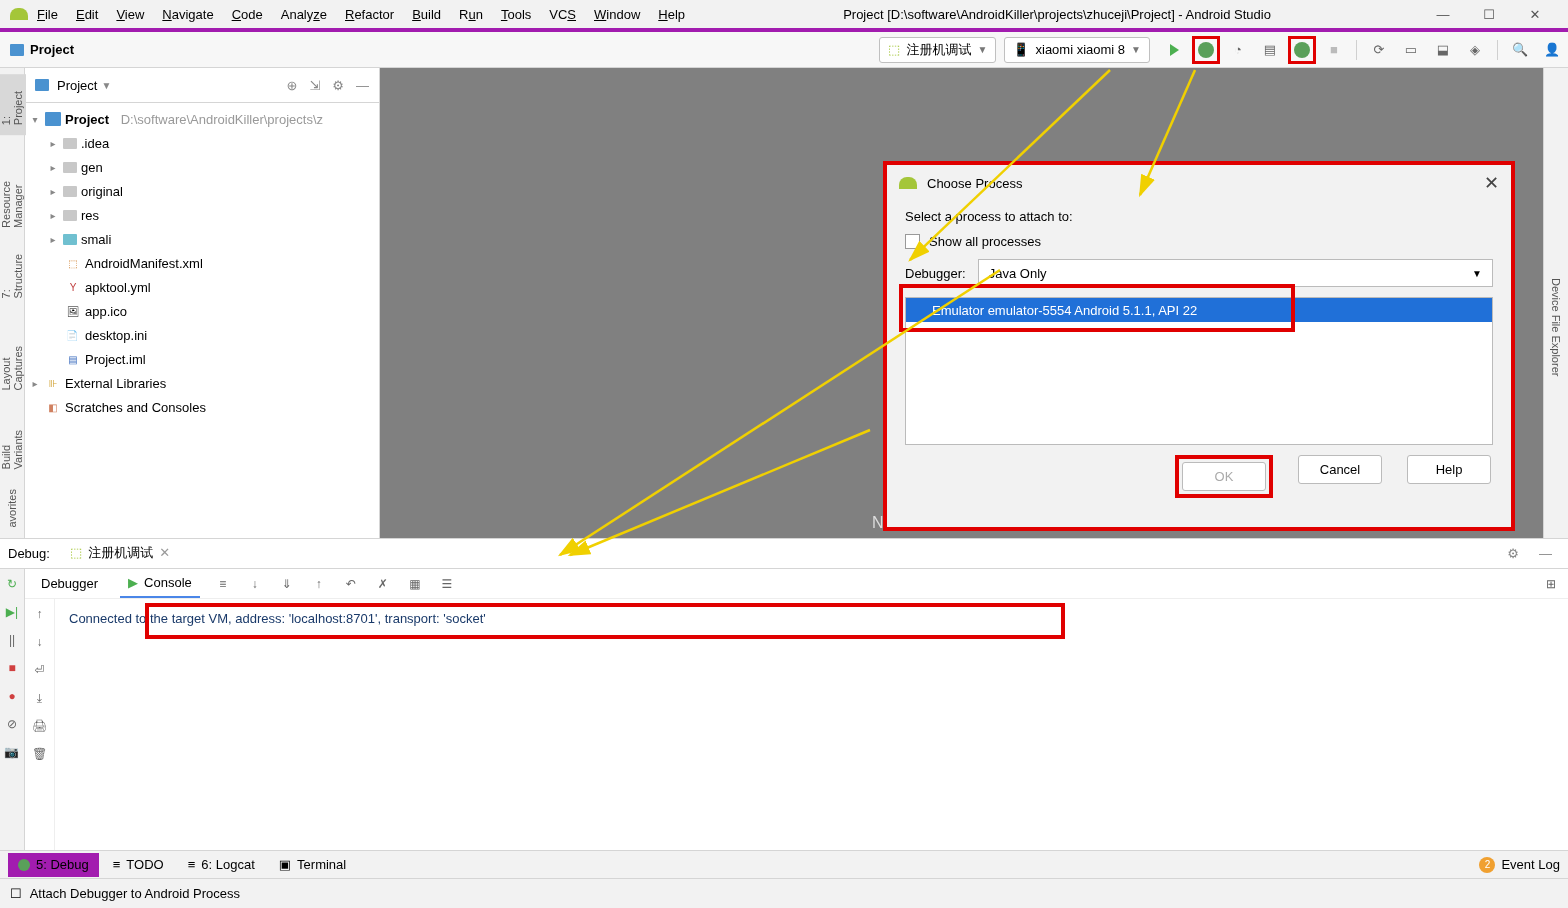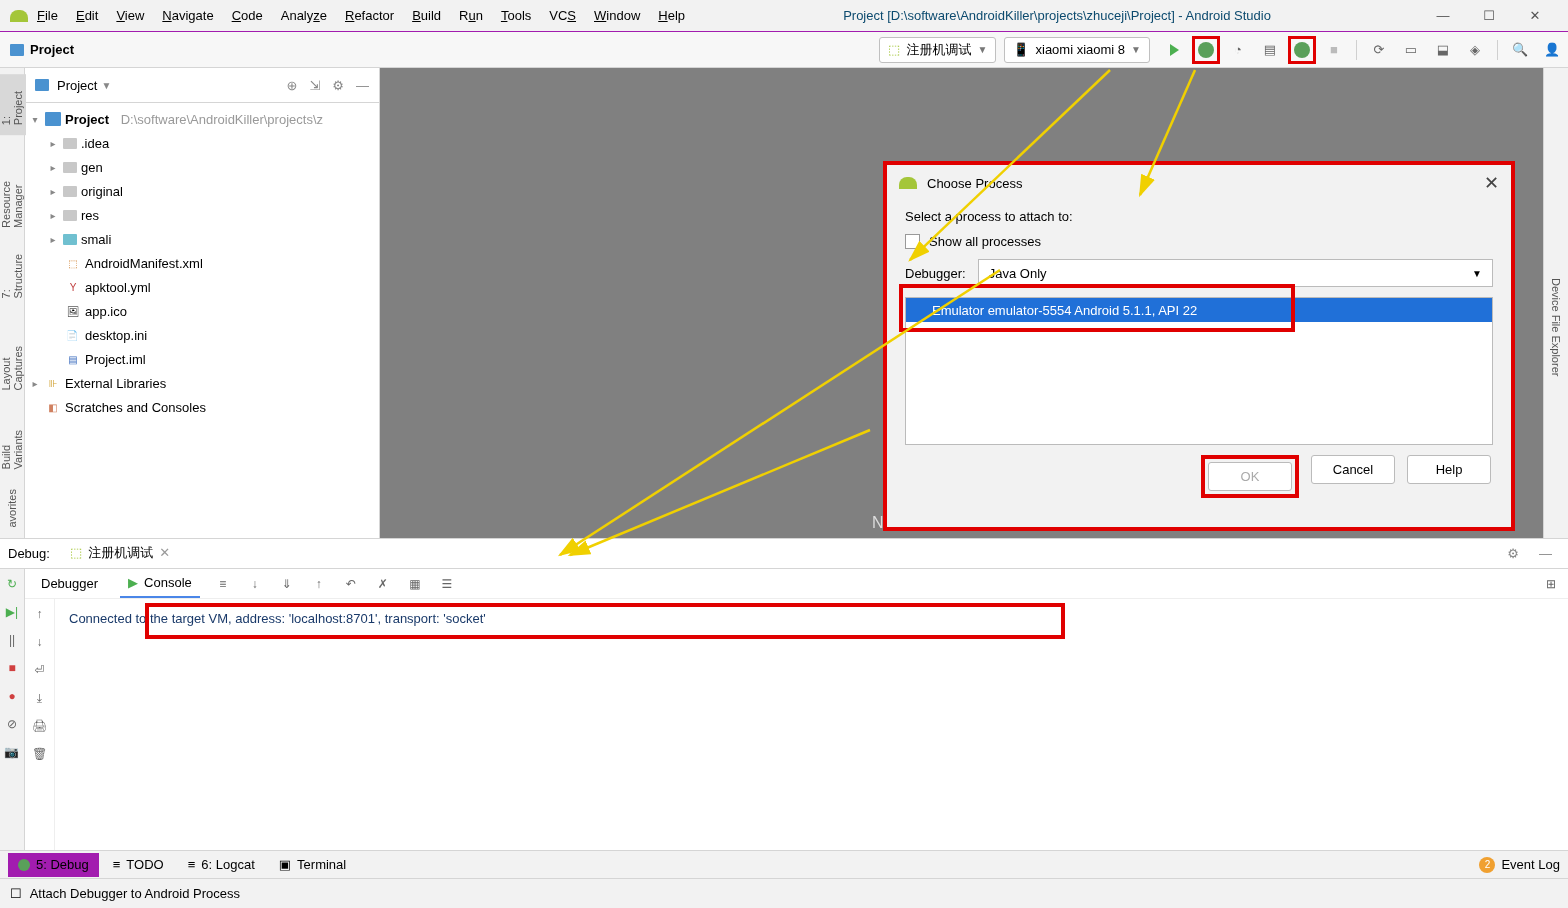--- a/index.html
+++ b/index.html
@@ -1,20 +1,20 @@
 <!DOCTYPE html>
 <html><head>
 <meta charset="utf-8">
 <style>
 * { margin:0; padding:0; box-sizing:border-box; font-family:"Segoe UI",Arial,sans-serif; font-size:13px; }
 body { width:1568px; height:908px; background:#f2f2f2; position:relative; overflow:hidden; }
-.menubar { height:32px; background:#f2f2f2; display:flex; align-items:center; padding:0 10px; border-bottom:1px solid #a21caf; }
+.menubar { height:32px; background:#f2f2f2; display:flex; align-items:center; padding:0 10px; border-bottom:4px solid #a21caf; }
 .menu-item { padding:0 9px; cursor:pointer; }
 .menu-item u { text-decoration:underline; }
-.title-text { flex:1; text-align:center; color:#0c4a6e; font-size:13px; }
+.title-text { flex:1; text-align:center; color:#000000; font-size:13px; }
 .winctl { width:46px; text-align:center; color:#555; cursor:pointer; }
 
 .toolbar-row { height:36px; background:#f7f7f7; border-bottom:1px solid #d5d5d5; display:flex; align-items:center; }
 .crumb { display:flex; align-items:center; padding-left:10px; gap:6px; }
 .folder-blue { width:14px; height:12px; background:#4a92d0; border-radius:1px; display:inline-block; }
 .spacer { flex:1; }
 .combo { height:26px; border:1px solid #c0c0c0; border-radius:3px; background:#fff; display:flex; align-items:center; padding:0 8px; margin-right:8px; gap:6px; cursor:pointer; }
 .combo .drop { font-size:10px; color:#777; }
 .tb-icon { width:28px; height:28px; display:flex; align-items:center; justify-content:center; cursor:pointer; color:#666; margin:0 2px; }
 .tb-sep { width:1px; height:20px; background:#d0d0d0; margin:0 6px; }
@@ -45,21 +45,21 @@
 .dialog-title { height:36px; display:flex; align-items:center; padding:0 12px; gap:10px; }
 .dialog-close { margin-left:auto; font-size:18px; cursor:pointer; color:#444; }
 .dialog-body { flex:1; padding:8px 18px; display:flex; flex-direction:column; gap:10px; }
 .checkbox-row { display:flex; align-items:center; gap:9px; }
 .checkbox { width:15px; height:15px; border:1px solid #999; background:#fff; cursor:pointer; }
 .dbg-row { display:flex; align-items:center; gap:12px; }
 .dbg-select { flex:1; height:28px; border:1px solid #bbb; background:#fff; display:flex; align-items:center; justify-content:space-between; padding:0 10px; cursor:pointer; }
 .process-list { border:1px solid #bbb; background:#fff; height:148px; position:relative; }
 .process-item { height:24px; background:#2070d8; color:#fff; display:flex; align-items:center; padding:0 26px; cursor:pointer; }
 .process-red { position:absolute; top:-14px; left:-7px; width:396px; height:48px; border:4px solid #e00000; pointer-events:none; }
-.dialog-buttons { display:flex; justify-content:flex-end; gap:12px; padding-right:2px; }
+.dialog-buttons { display:flex; justify-content:flex-end; gap:25px; padding-right:2px; }
 .btn { width:84px; height:29px; border:1px solid #bbb; background:#fff; border-radius:3px; cursor:pointer; display:flex; align-items:center; justify-content:center; }
 .btn.disabled { color:#aaa; }
 .ok-red { border:4px solid #e00000; padding:3px; }
 
 .debug-panel { height:312px; background:#fff; border-top:1px solid #d5d5d5; display:flex; flex-direction:column; }
 .debug-header { height:30px; display:flex; align-items:center; padding:0 8px; gap:10px; border-bottom:1px solid #d5d5d5; }
 .debug-tab { display:flex; align-items:center; gap:6px; padding:0 10px; height:28px; cursor:pointer; border-bottom:2px solid transparent; }
 .tab-close { color:#999; cursor:pointer; }
 .debug-content { flex:1; display:flex; }
 .debug-side { width:25px; background:#f2f2f2; border-right:1px solid #d5d5d5; display:flex; flex-direction:column; align-items:center; padding-top:6px; gap:10px; }

